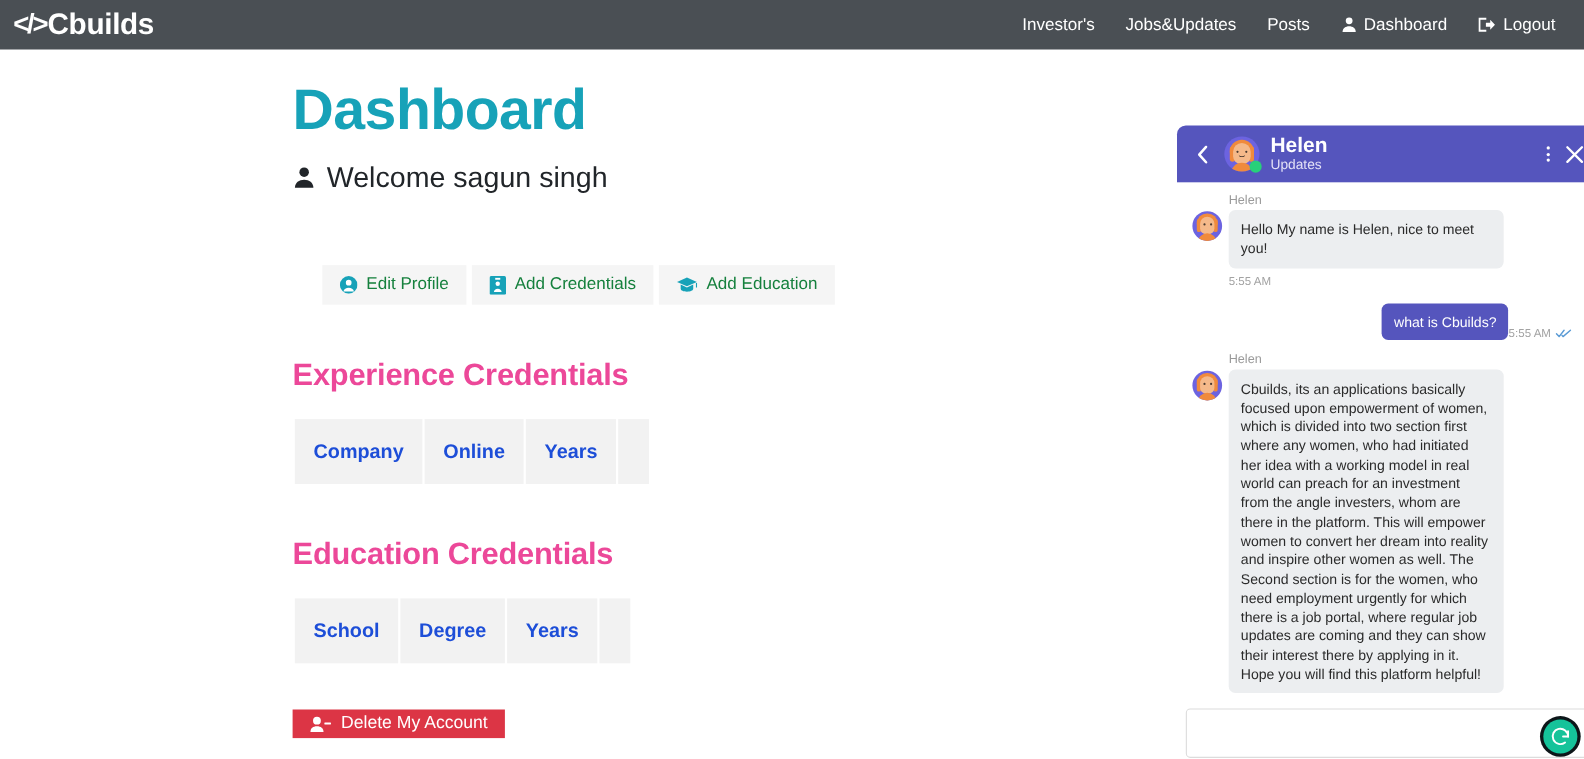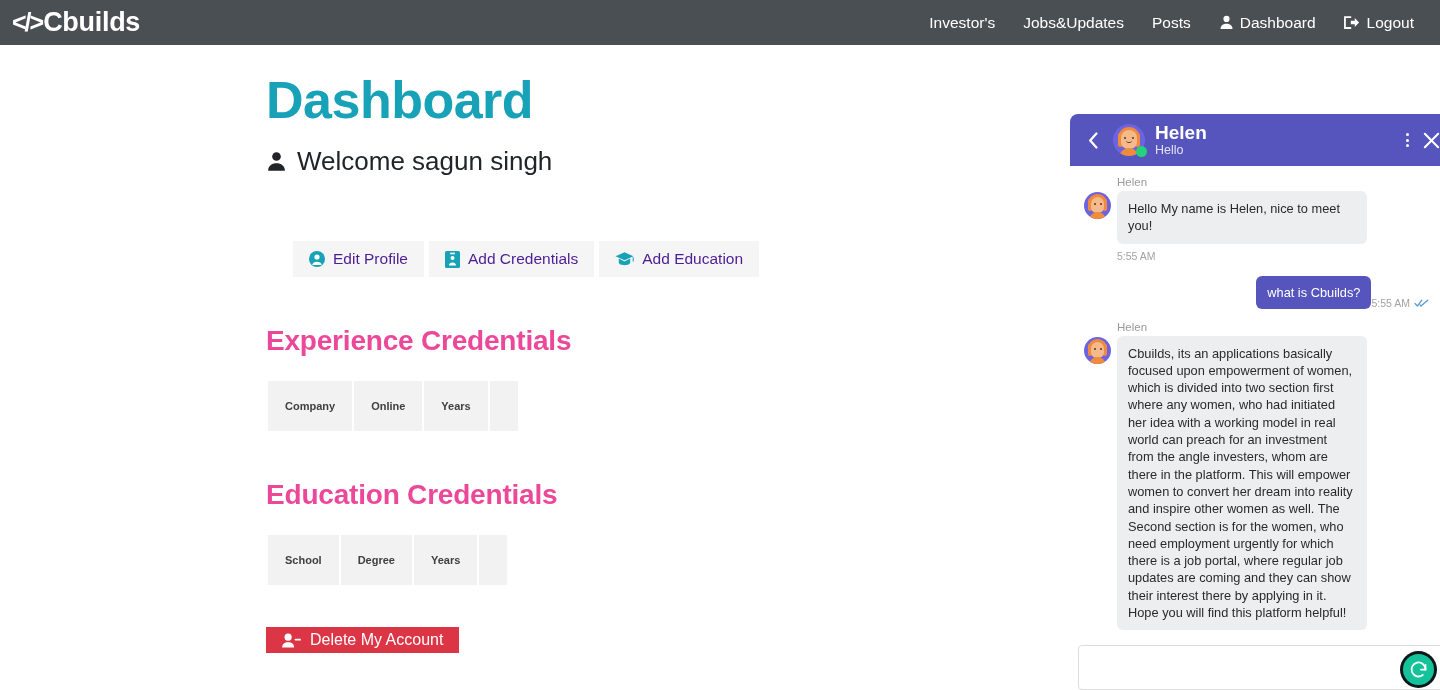--- a/index.html
+++ b/index.html
@@ -68,21 +68,21 @@
   .btn-row {
     display: flex; margin-top: 64px; padding-left: 27px;
     gap: 0;
   }
   .btn-light {
     background: #f5f5f5;
     border: none;
     height: 36px;
     padding: 0 16px;
     font-size: 15.5px;
-    color: #4c1d95;
+    color: #15803d;
     display: flex; align-items: center; gap: 8px;
     font-family: "Liberation Sans", sans-serif;
     cursor: pointer;
     margin-right: 5px;
   }
   .btn-light .bicon { display: inline-flex; align-items: center; }
   .btn-light .bicon svg { display: block; }
 
   
   .section-title {
@@ -94,22 +94,22 @@
 
   
   .cred-table {
     margin-top: 24px;
     border-collapse: separate;
     border-spacing: 2px 0;
     table-layout: auto;
   }
   .cred-table th {
     background: #f2f2f2;
-    color: #404040;
-    font-size: 11px;
+    color: #1d4ed8;
+    font-size: 18px;
     font-weight: bold;
     text-align: right;
     padding: 19px 17px;
     border: none;
     white-space: nowrap;
     vertical-align: middle;
   }
   .cred-table th.blank { width: 28px; padding-left: 0; padding-right: 0; }
 
   
@@ -426,21 +426,21 @@
         <div class="face"></div>
         <div class="eye-l"></div>
         <div class="eye-r"></div>
         <div class="smile"></div>
         <div class="body"></div>
       </div>
       <div class="online-dot"></div>
     </div>
     <div class="chat-titles">
       <div class="chat-name">Helen</div>
-      <div class="chat-status">Hello</div>
+      <div class="chat-status">Updates</div>
     </div>
     <div class="chat-menu">
       <i></i>
         <i></i>
         <i></i>
     </div>
     <div class="chat-close">
       <svg width="19" height="19" viewBox="0 0 20 20" stroke="#ffffff" stroke-width="2.2" stroke-linecap="round">
           <path d="M3 3l14 14M17 3L3 17"></path>
         </svg>

